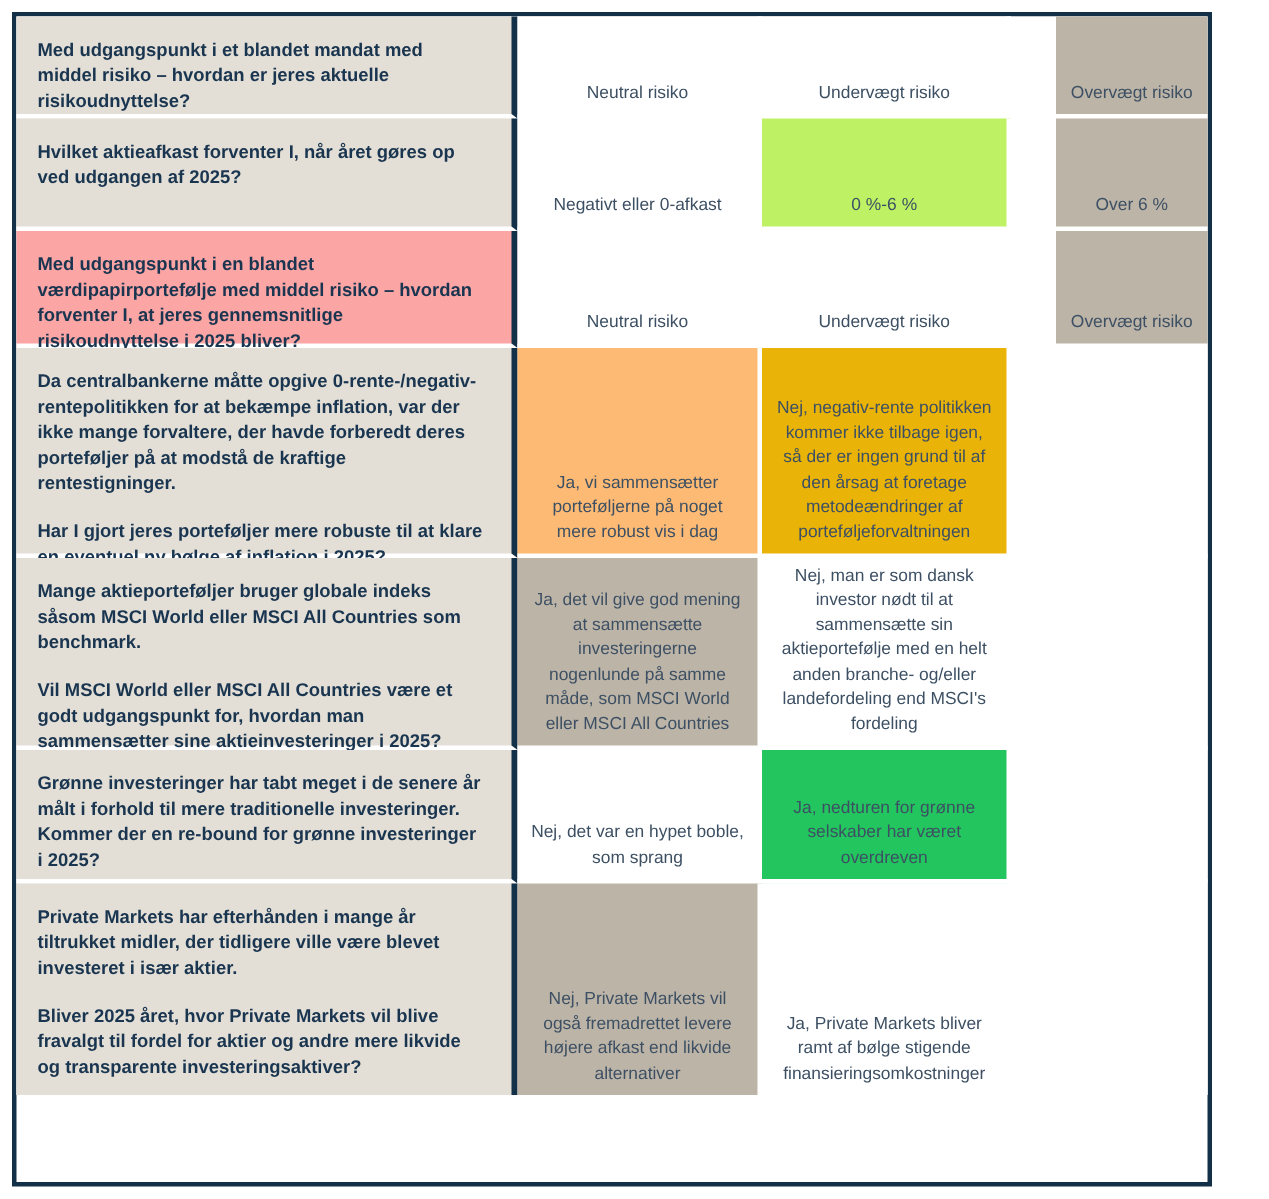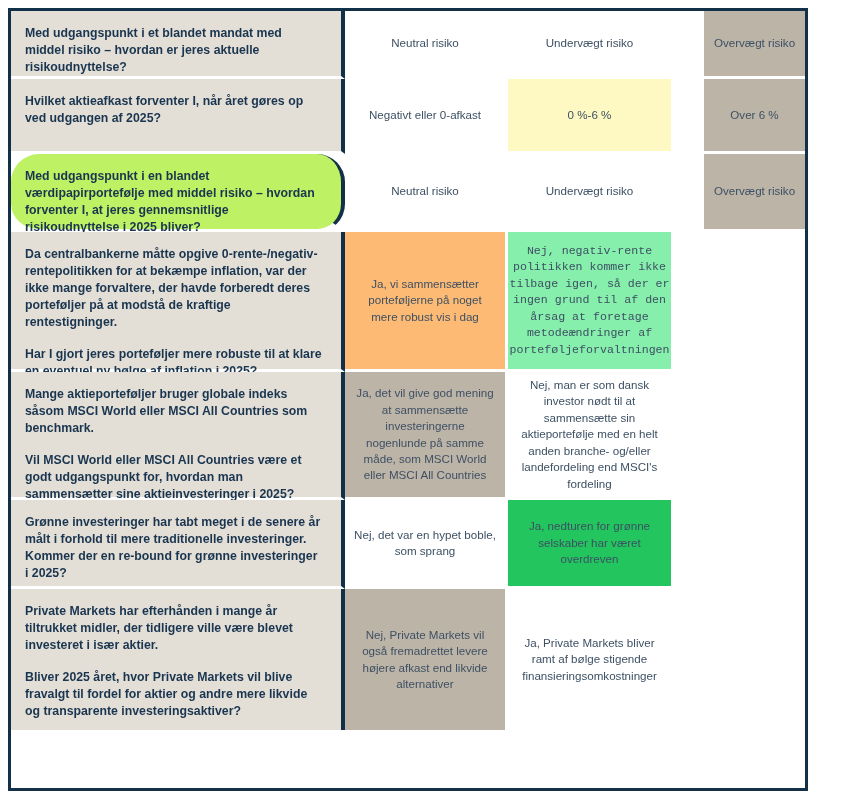--- a/index.html
+++ b/index.html
@@ -51,21 +51,21 @@
     flex-direction:row;
     box-sizing:border-box;
   }
   .a-cell{
     box-sizing:border-box;
     color:#3d5063;
     font-size:11.6px;
     line-height:1.42;
     text-align:center;
     display:flex;
-    align-items:center;
+    align-items:flex-end;
     justify-content:center;
     padding:6px 9px;
     border-bottom:3px solid #ffffff;
     border-right:3px solid #ffffff;
     background:#ffffff;
   }
   .a-cell.c1{flex:0 0 163px;width:163px;}
   .a-cell.c2{flex:0 0 166px;width:166px;}
   .a-cell.c3{flex:1 1 auto;border-right:none;margin-left:30px;}
   .a-cell.hl{background:#bdb4a8;}
@@ -94,30 +94,30 @@
       </div>
     </div>
     <div class="row" style="height: 75px; flex: 0 0 75px;">
       <div class="q-cell" style="background: rgb(227, 223, 214); color: rgb(26, 53, 80); border-right-color: rgb(18, 48, 71);">
         <p>Hvilket aktieafkast forventer I, når året gøres op ved udgangen af 2025?</p>
       </div>
       <div class="a-wrap">
         <div class="a-cell c1" style="color: rgb(61, 80, 99); background: rgb(255, 255, 255);">
           <span>Negativt eller 0-afkast</span>
         </div>
-        <div class="a-cell c2" style="color: rgb(61, 80, 99); background: #fef9c3;">
+        <div class="a-cell c2" style="color: rgb(61, 80, 99); background: #bef264;">
           <span>0 %-6 %</span>
         </div>
         <div class="a-cell c3 hl" style="color: rgb(61, 80, 99); background: rgb(189, 180, 168);">
           <span>Over 6 %</span>
         </div>
       </div>
     </div>
     <div class="row" style="height: 78px; flex: 0 0 78px;">
-      <div class="q-cell" style="background: #bef264; color: rgb(26, 53, 80); border-right-color: rgb(18, 48, 71); border-radius: 28px;">
+      <div class="q-cell" style="background: #fca5a5; color: rgb(26, 53, 80); border-right-color: rgb(18, 48, 71);">
         <p>Med udgangspunkt i en blandet værdipapirportefølje med middel risiko – hvordan forventer I, at jeres gennemsnitlige risikoudnyttelse i 2025 bliver?</p>
       </div>
       <div class="a-wrap">
         <div class="a-cell c1" style="color: rgb(61, 80, 99); background: rgb(255, 255, 255);">
           <span>Neutral risiko</span>
         </div>
         <div class="a-cell c2" style="color: rgb(61, 80, 99); background: rgb(255, 255, 255);">
           <span>Undervægt risiko</span>
         </div>
         <div class="a-cell c3 hl" style="color: rgb(61, 80, 99); background: rgb(189, 180, 168);">
@@ -127,21 +127,21 @@
     </div>
     <div class="row" style="height: 140px; flex: 0 0 140px;">
       <div class="q-cell" style="background: rgb(227, 223, 214); color: rgb(26, 53, 80); border-right-color: rgb(18, 48, 71);">
         <p>Da centralbankerne måtte opgive 0-rente-/negativ-rentepolitikken for at bekæmpe inflation, var der ikke mange forvaltere, der havde forberedt deres porteføljer på at modstå de kraftige rentestigninger.</p>
         <p>Har I gjort jeres porteføljer mere robuste til at klare en eventuel ny bølge af inflation i 2025?</p>
       </div>
       <div class="a-wrap">
         <div class="a-cell c1 hl" style="color: rgb(61, 80, 99); background: #fdba74;">
           <span>Ja, vi sammensætter porteføljerne på noget mere robust vis i dag</span>
         </div>
-        <div class="a-cell c2" style="color: rgb(61, 80, 99); background: #86efac; font-family: Liberation Mono, monospace;">
+        <div class="a-cell c2" style="color: rgb(61, 80, 99); background: #eab308;">
           <span>Nej, negativ-rente politikken kommer ikke tilbage igen, så der er ingen grund til af den årsag at foretage metodeændringer af porteføljeforvaltningen</span>
         </div>
         <div class="a-cell c3" style="color: rgb(61, 80, 99); background: rgb(255, 255, 255);">
           <span></span>
         </div>
       </div>
     </div>
     <div class="row" style="height: 128px; flex: 0 0 128px;">
       <div class="q-cell" style="background: rgb(227, 223, 214); color: rgb(26, 53, 80); border-right-color: rgb(18, 48, 71);">
         <p>Mange aktieporteføljer bruger globale indeks såsom MSCI World eller MSCI All Countries som benchmark.</p>

